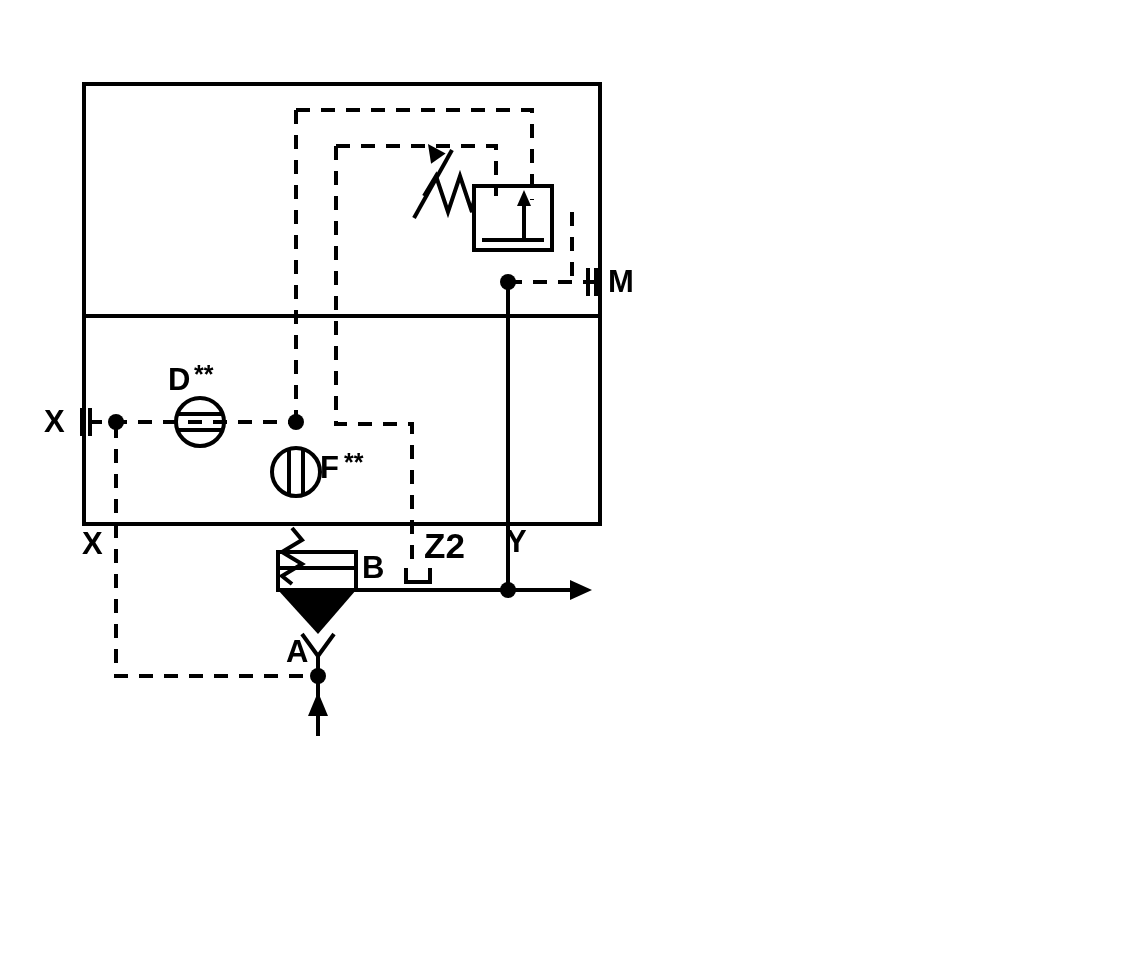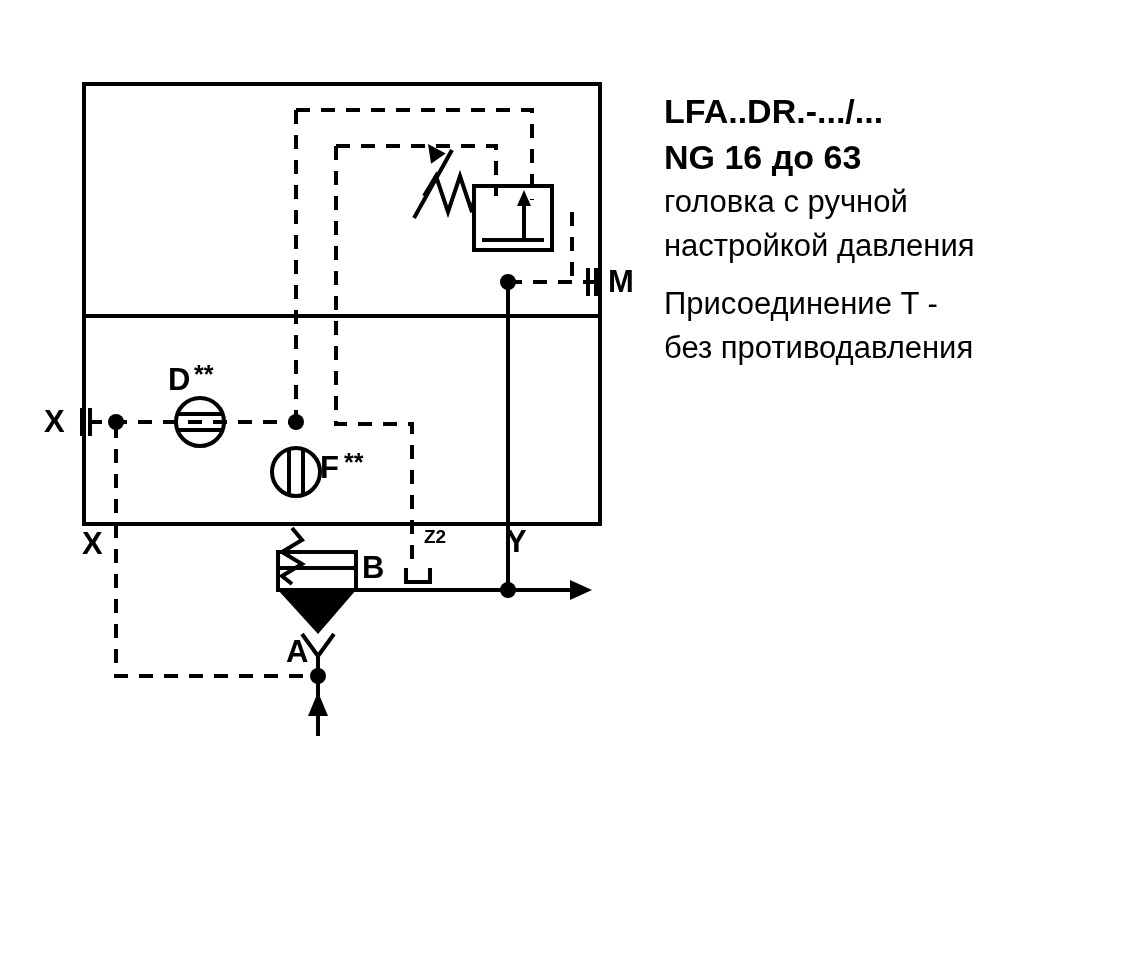--- a/index.html
+++ b/index.html
@@ -49,21 +49,21 @@
     position: absolute;
     color: #000000;
     font-family: "Liberation Sans", sans-serif;
     white-space: nowrap;
   }
   .lbl-big {
     font-size: 31px;
     font-weight: bold;
   }
   .lbl-med {
-    font-size: 19px;
+    font-size: 35px;
     font-weight: bold;
   }
   .lbl-star {
     font-size: 25px;
     font-weight: bold;
   }
 </style>
 </head>
 <body>
 
@@ -174,23 +174,14 @@
   <div class="lbl lbl-big" style="left:608px; top:264px;">M</div>
   <div class="lbl lbl-big" style="left:506px; top:524px;">Y</div>
   <div class="lbl lbl-med" style="left:424px; top:526px;">Z2</div>
   <div class="lbl lbl-big" style="left:286px; top:634px;">A</div>
   <div class="lbl lbl-big" style="left:362px; top:550px;">B</div>
   <div class="lbl lbl-big" style="left:168px; top:362px;">D</div>
   <div class="lbl lbl-star" style="left:194px; top:360px;">**</div>
   <div class="lbl lbl-big" style="left:320px; top:450px;">F</div>
   <div class="lbl lbl-star" style="left:344px; top:448px;">**</div>
 
-  <div class="caption-block">
-    <div class="caption-title">LFA..DR.-.../...</div>
-    <div class="caption-title">NG 16 до 63</div>
-    <div class="caption-line">головка с ручной</div>
-    <div class="caption-line">настройкой давления</div>
-    <div class="caption-gap"></div>
-    <div class="caption-line">Присоединение T -</div>
-    <div class="caption-line">без противодавления</div>
-  </div>
 
 </div>
 
 </body></html>

